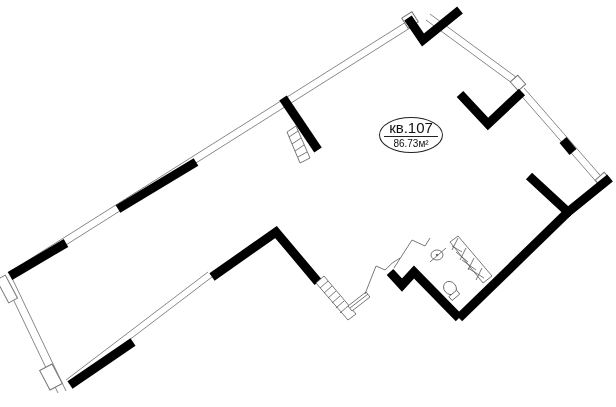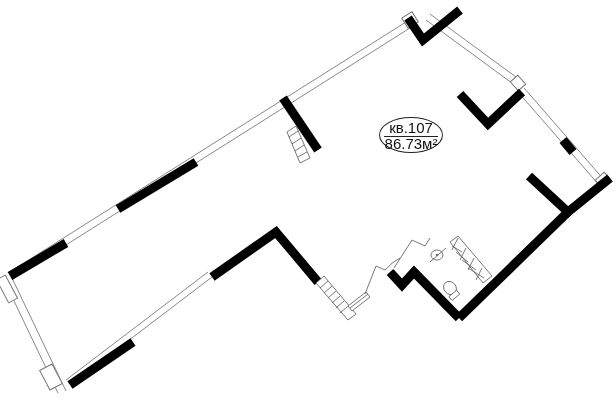--- a/index.html
+++ b/index.html
@@ -1,21 +1,21 @@
 <!DOCTYPE html>
 <html><head>
 <meta charset="utf-8">
 <style>
   html,body{margin:0;padding:0;background:#ffffff;}
   body{width:616px;height:407px;overflow:hidden;position:relative;font-family:"Liberation Sans",sans-serif;}
   svg{position:absolute;left:0;top:0;}
   .label-box{position:absolute;left:379px;top:117px;width:64px;height:36px;border:1px solid #222;border-radius:50%/50%;box-sizing:border-box;text-align:center;}
   .label-num{font-size:15px;line-height:17px;color:#111;padding-top:1px;display:block;}
   .label-div{position:absolute;left:4px;right:4px;top:18px;border-top:1px solid #222;}
-  .label-area{position:absolute;left:0;right:0;top:19px;font-size:15px;line-height:14px;color:#111;}
+  .label-area{position:absolute;left:0;right:0;top:19px;font-size:10px;line-height:14px;color:#111;}
 </style>
 </head>
 <body>
 
 <svg width="616" height="407" viewBox="0 0 616 407">
 
   <g stroke="#888" stroke-width="1" fill="none">
 
     <line x1="8" y1="273" x2="406" y2="22"></line>
     <line x1="12" y1="279" x2="410" y2="28"></line>

